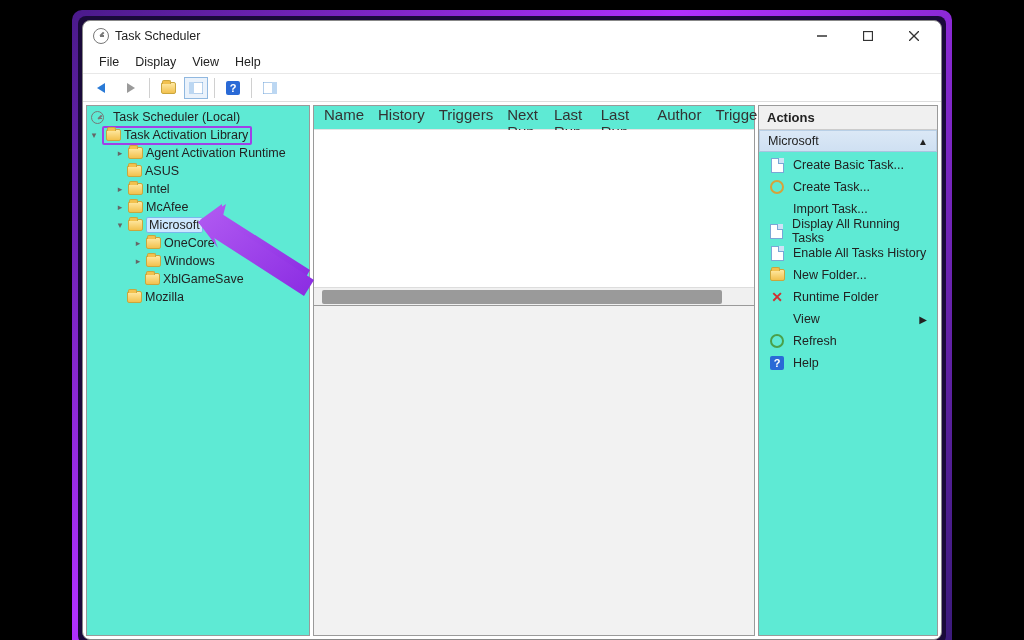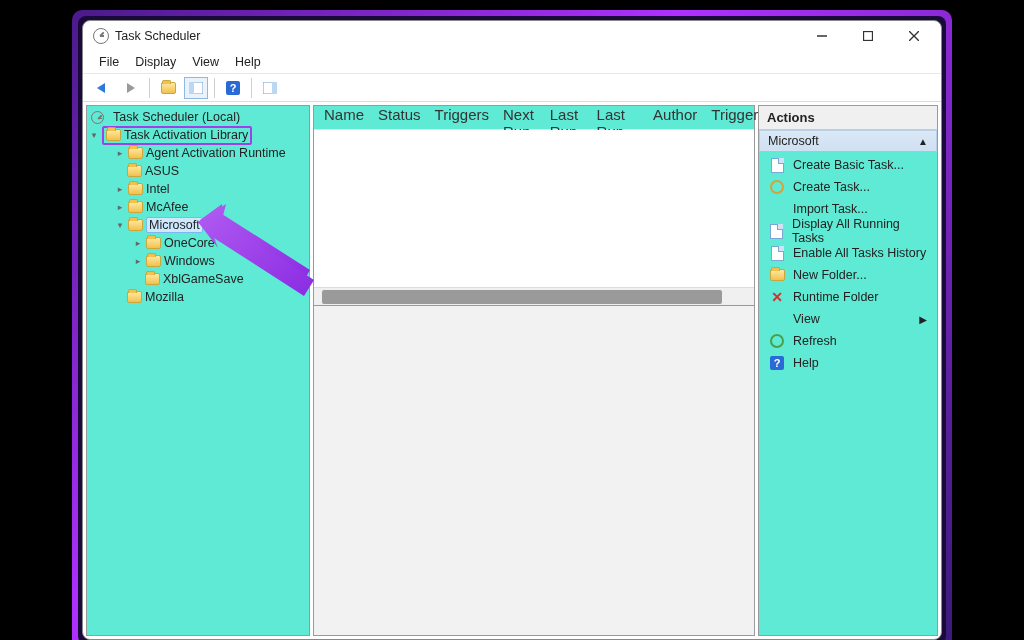--- a/index.html
+++ b/index.html
@@ -185,21 +185,21 @@
             <div class="tree-row" style="padding-left:40px">
                 <span class="folder"></span>
                 <span>Mozilla</span>
               </div>
           </div>
         </div>
 
         <div class="pane center-pane">
           <div class="grid-header">
             <span style="width:70px">Name</span>
-            <span>Status</span>
+            <span>History</span>
             <span>Triggers</span>
             <span>Next Run Time</span>
             <span>Last Run Time</span>
             <span>Last Run Result</span>
             <span>Author</span>
             <span>Triggers</span>
           </div>
           <div class="grid-body"></div>
           <div class="hscroll-area">
               <div class="hscroll-thumb"></div>

